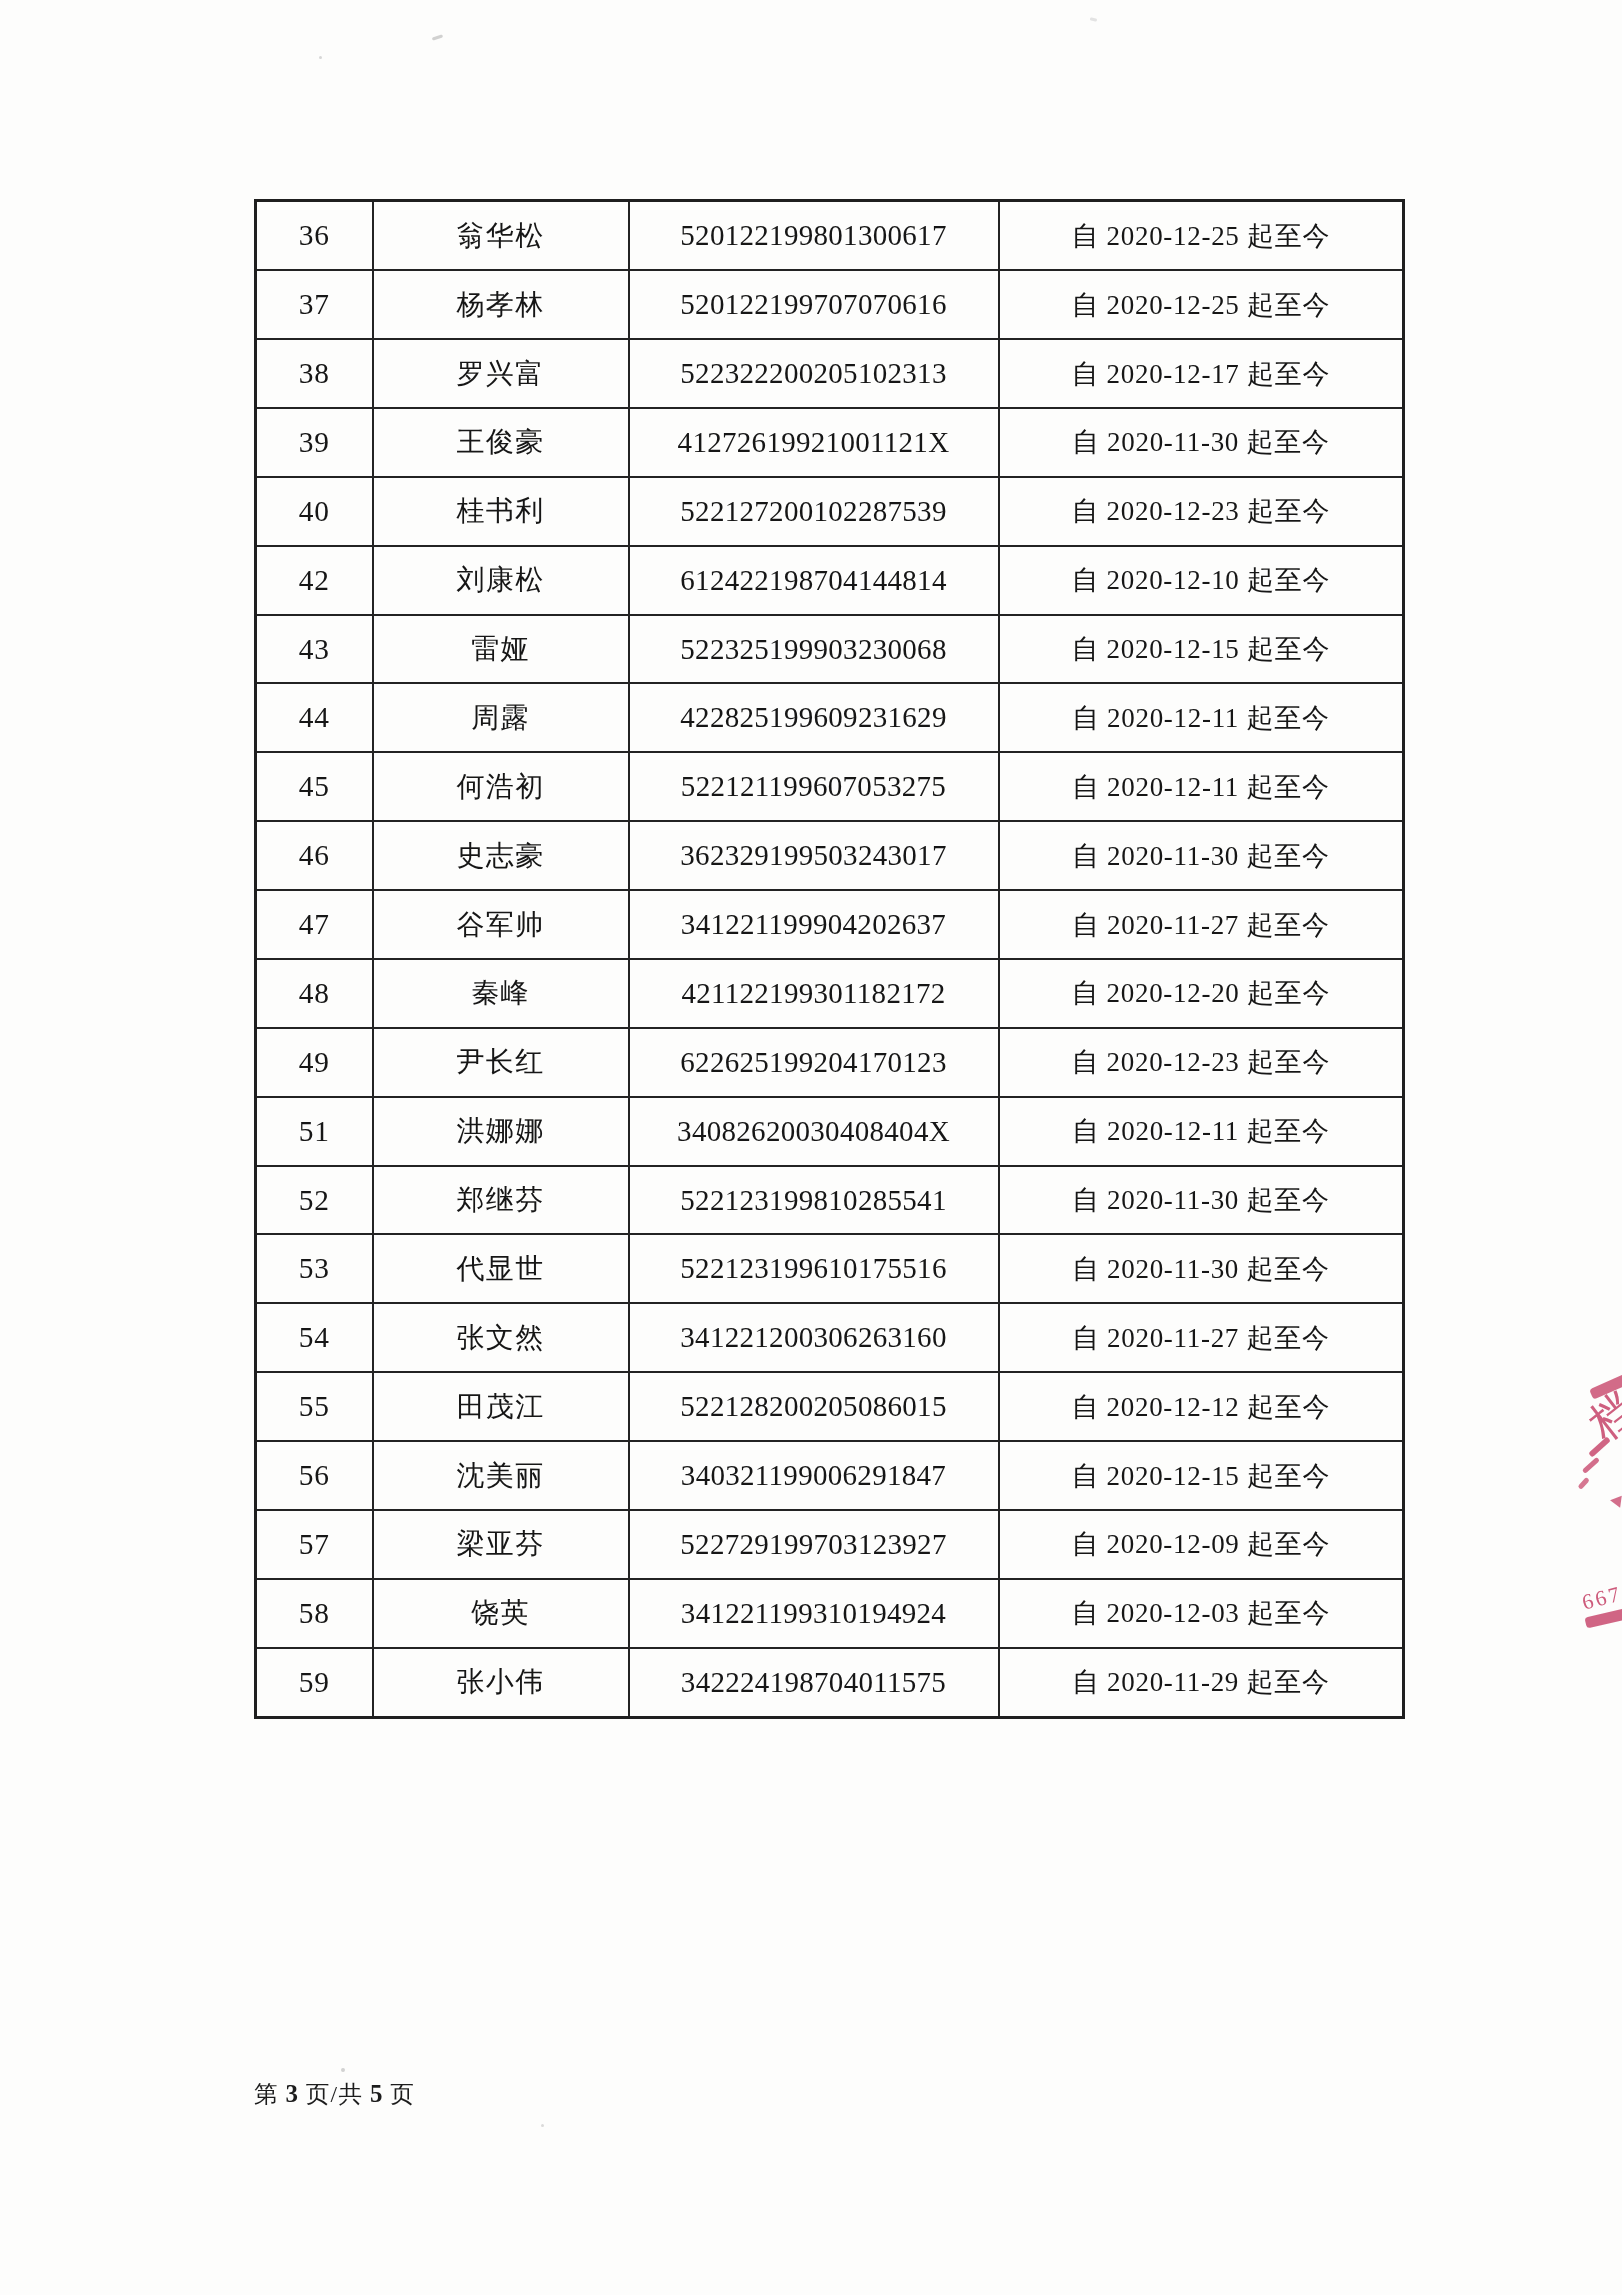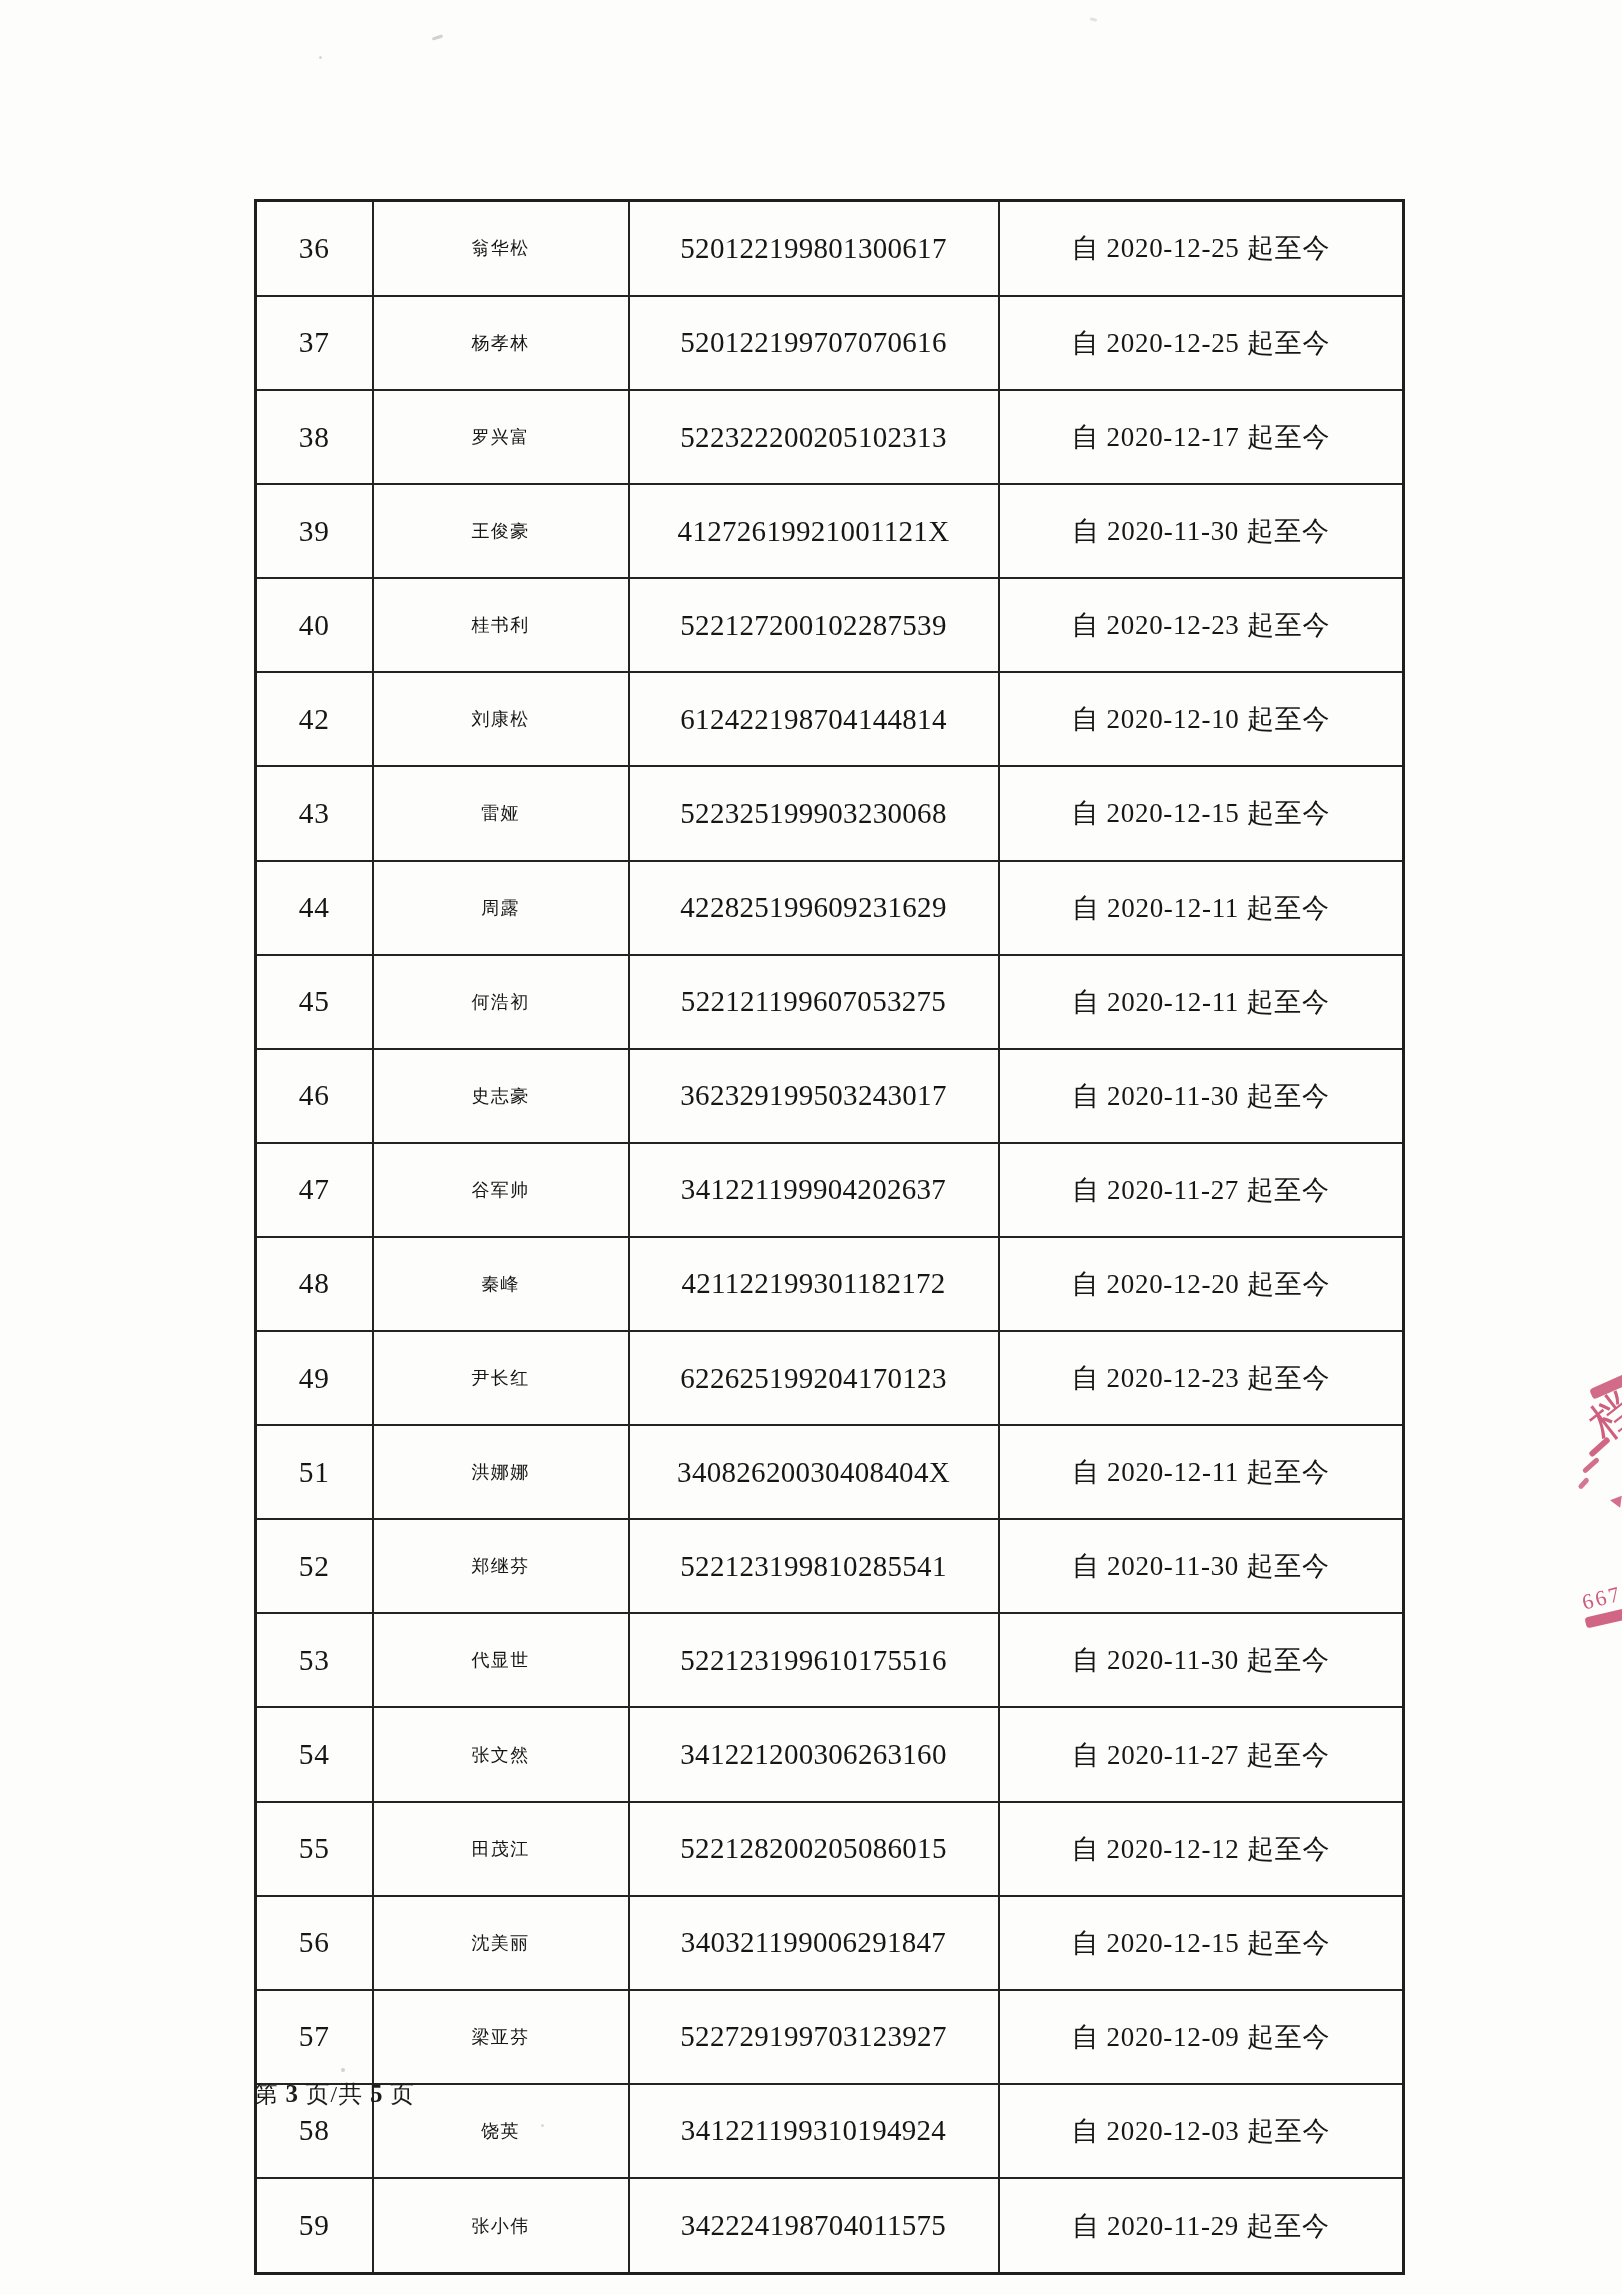--- a/index.html
+++ b/index.html
@@ -16,42 +16,42 @@
     font-family: "Liberation Serif", "DejaVu Serif", serif;
     color: #161616;
   }
 
   
   .roster-table {
     position: absolute;
     left: 254px;
     top: 199px;
     width: 1148px;
-    height: 2076px;
+    height: 1520px;
     border-collapse: collapse;
     table-layout: fixed;
     border: 3.3px solid #1f1f1f;
     padding-left: 9px;
   }
   .roster-table td {
     border: 2px solid #232323;
     border-top-width: 2.6px;
     border-bottom-width: 2.6px;
     text-align: center;
     vertical-align: middle;
     padding: 0;
     overflow: hidden;
     white-space: nowrap;
   }
   td.cell-number {
     font-size: 29.4px;
     letter-spacing: 0.7px;
   }
   td.cell-name {
-    font-size: 18px;
+    font-size: 28px;
     letter-spacing: 1.3px;
     margin-left: 16px;
   }
   td.cell-id {
     font-size: 29px;
     letter-spacing: 0.3px;
   }
   td.cell-period {
     font-size: 27px;
     letter-spacing: 0.7px;

